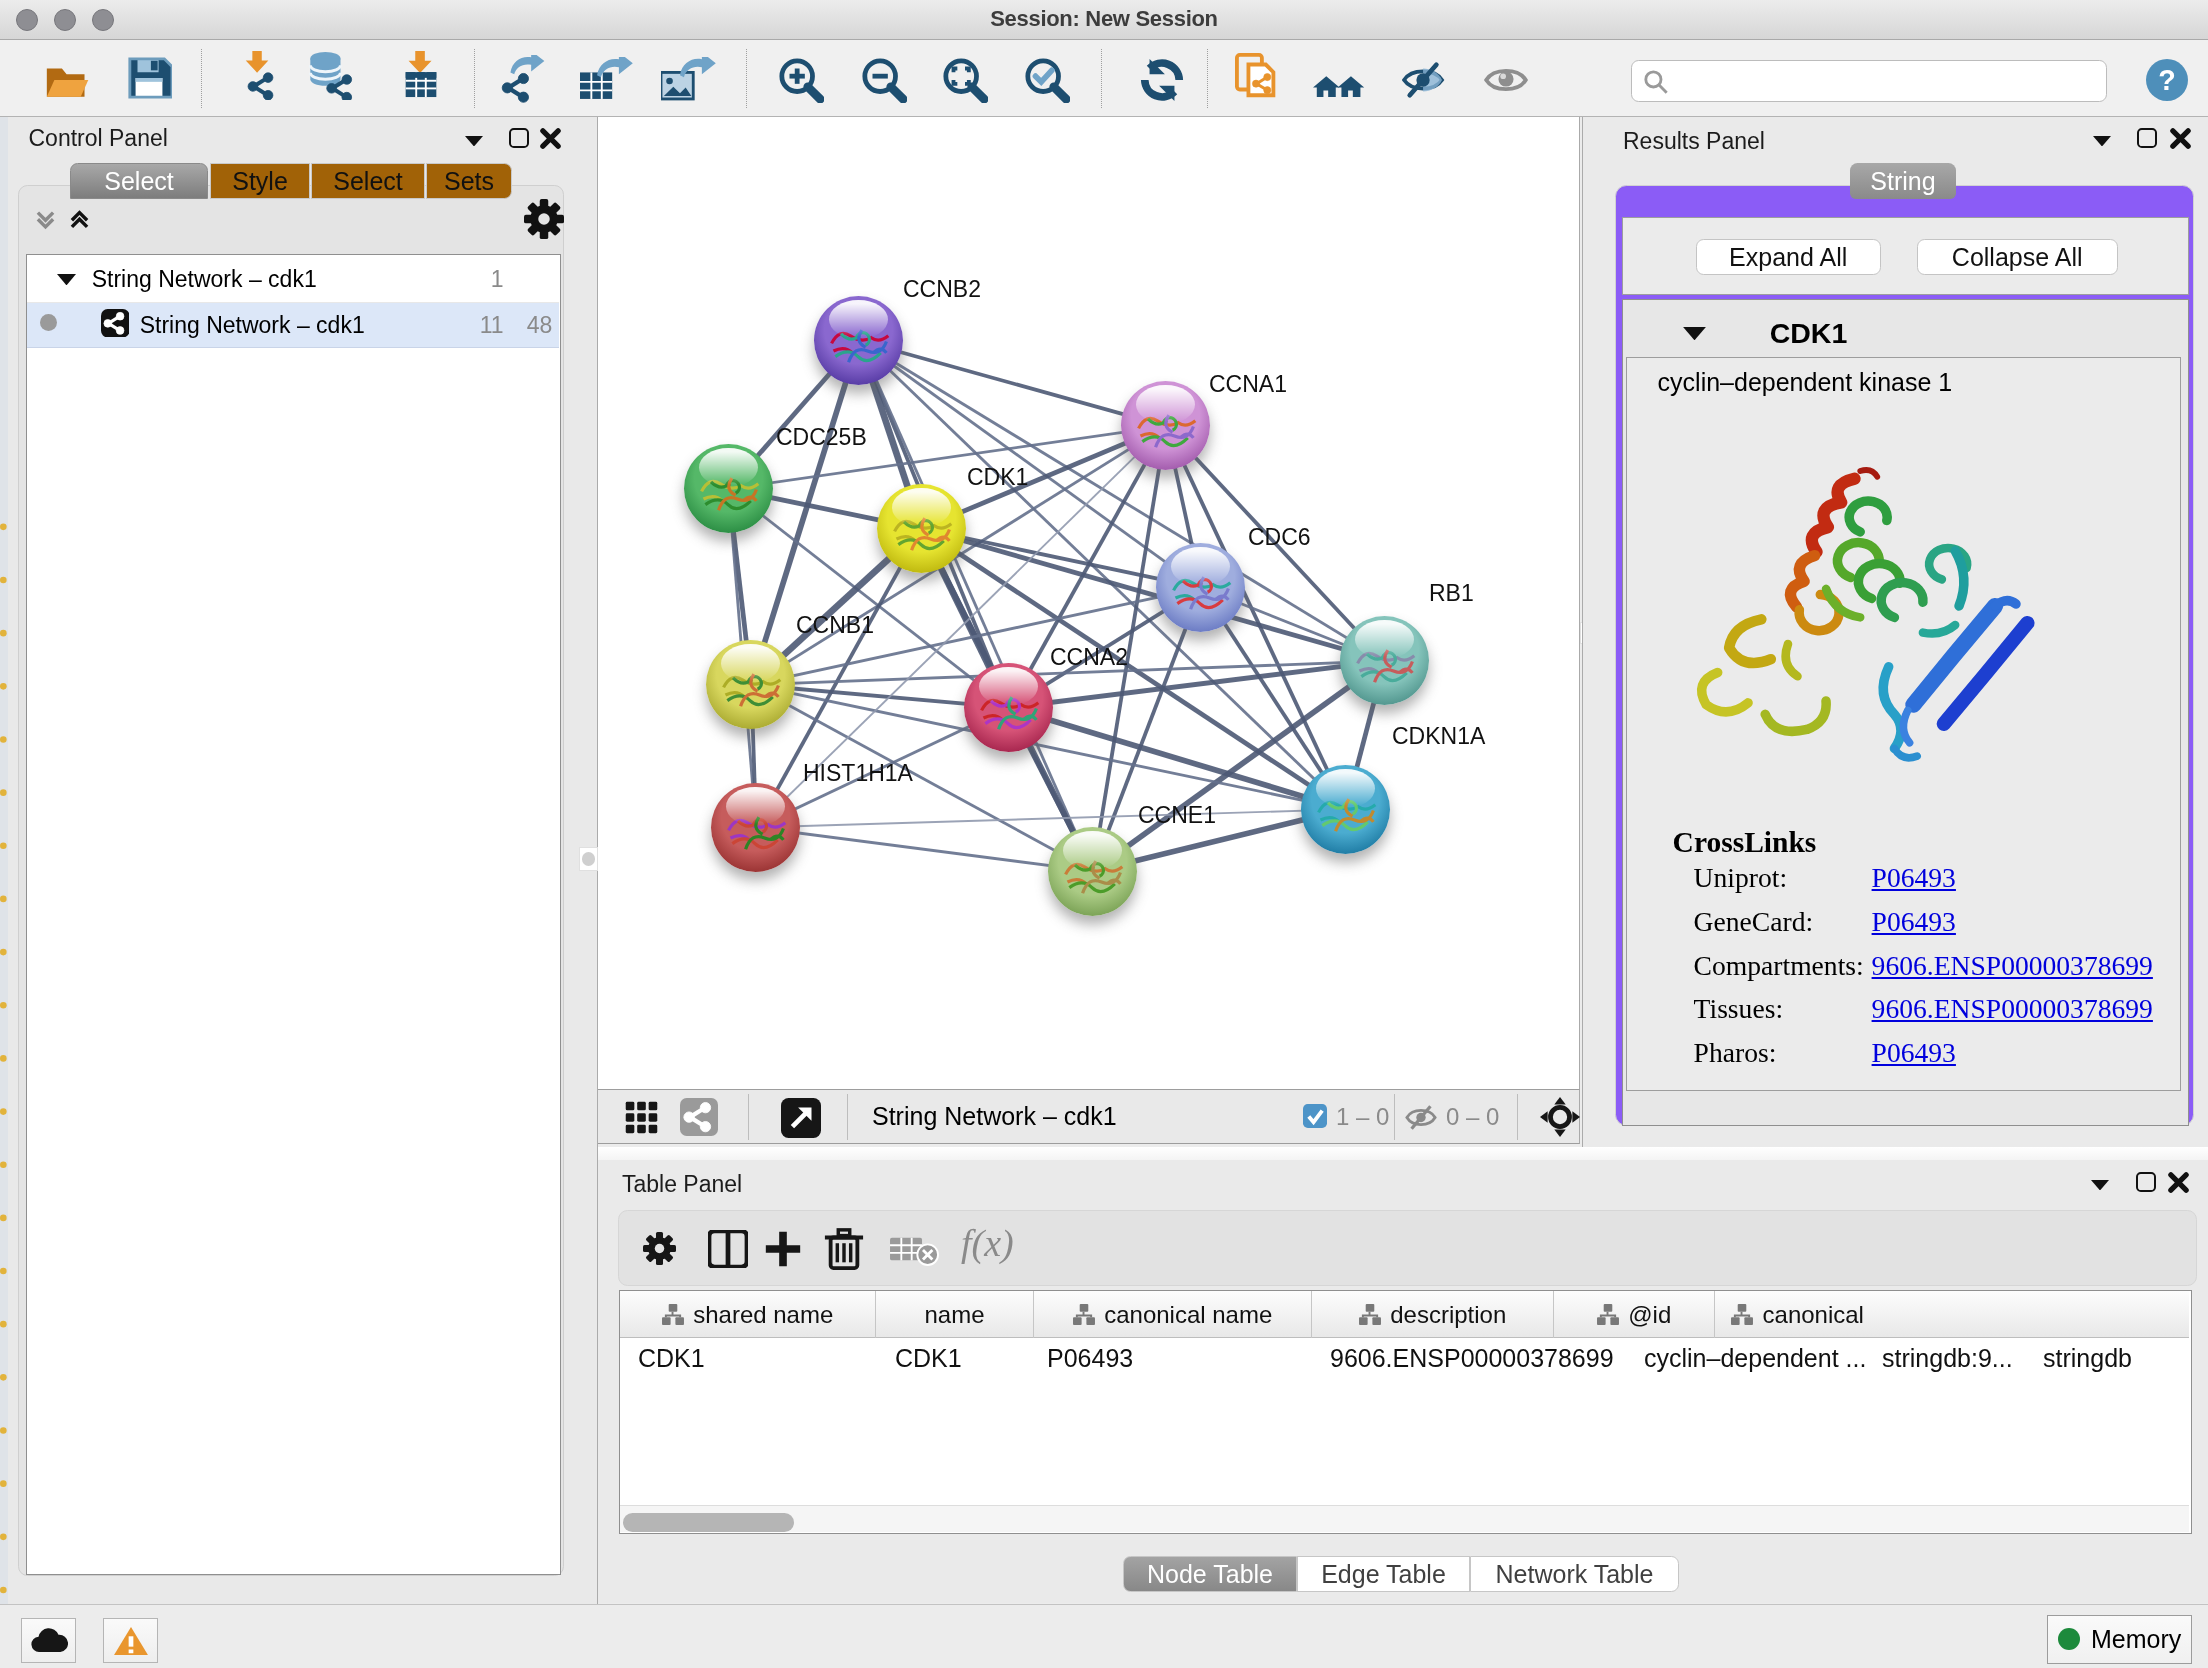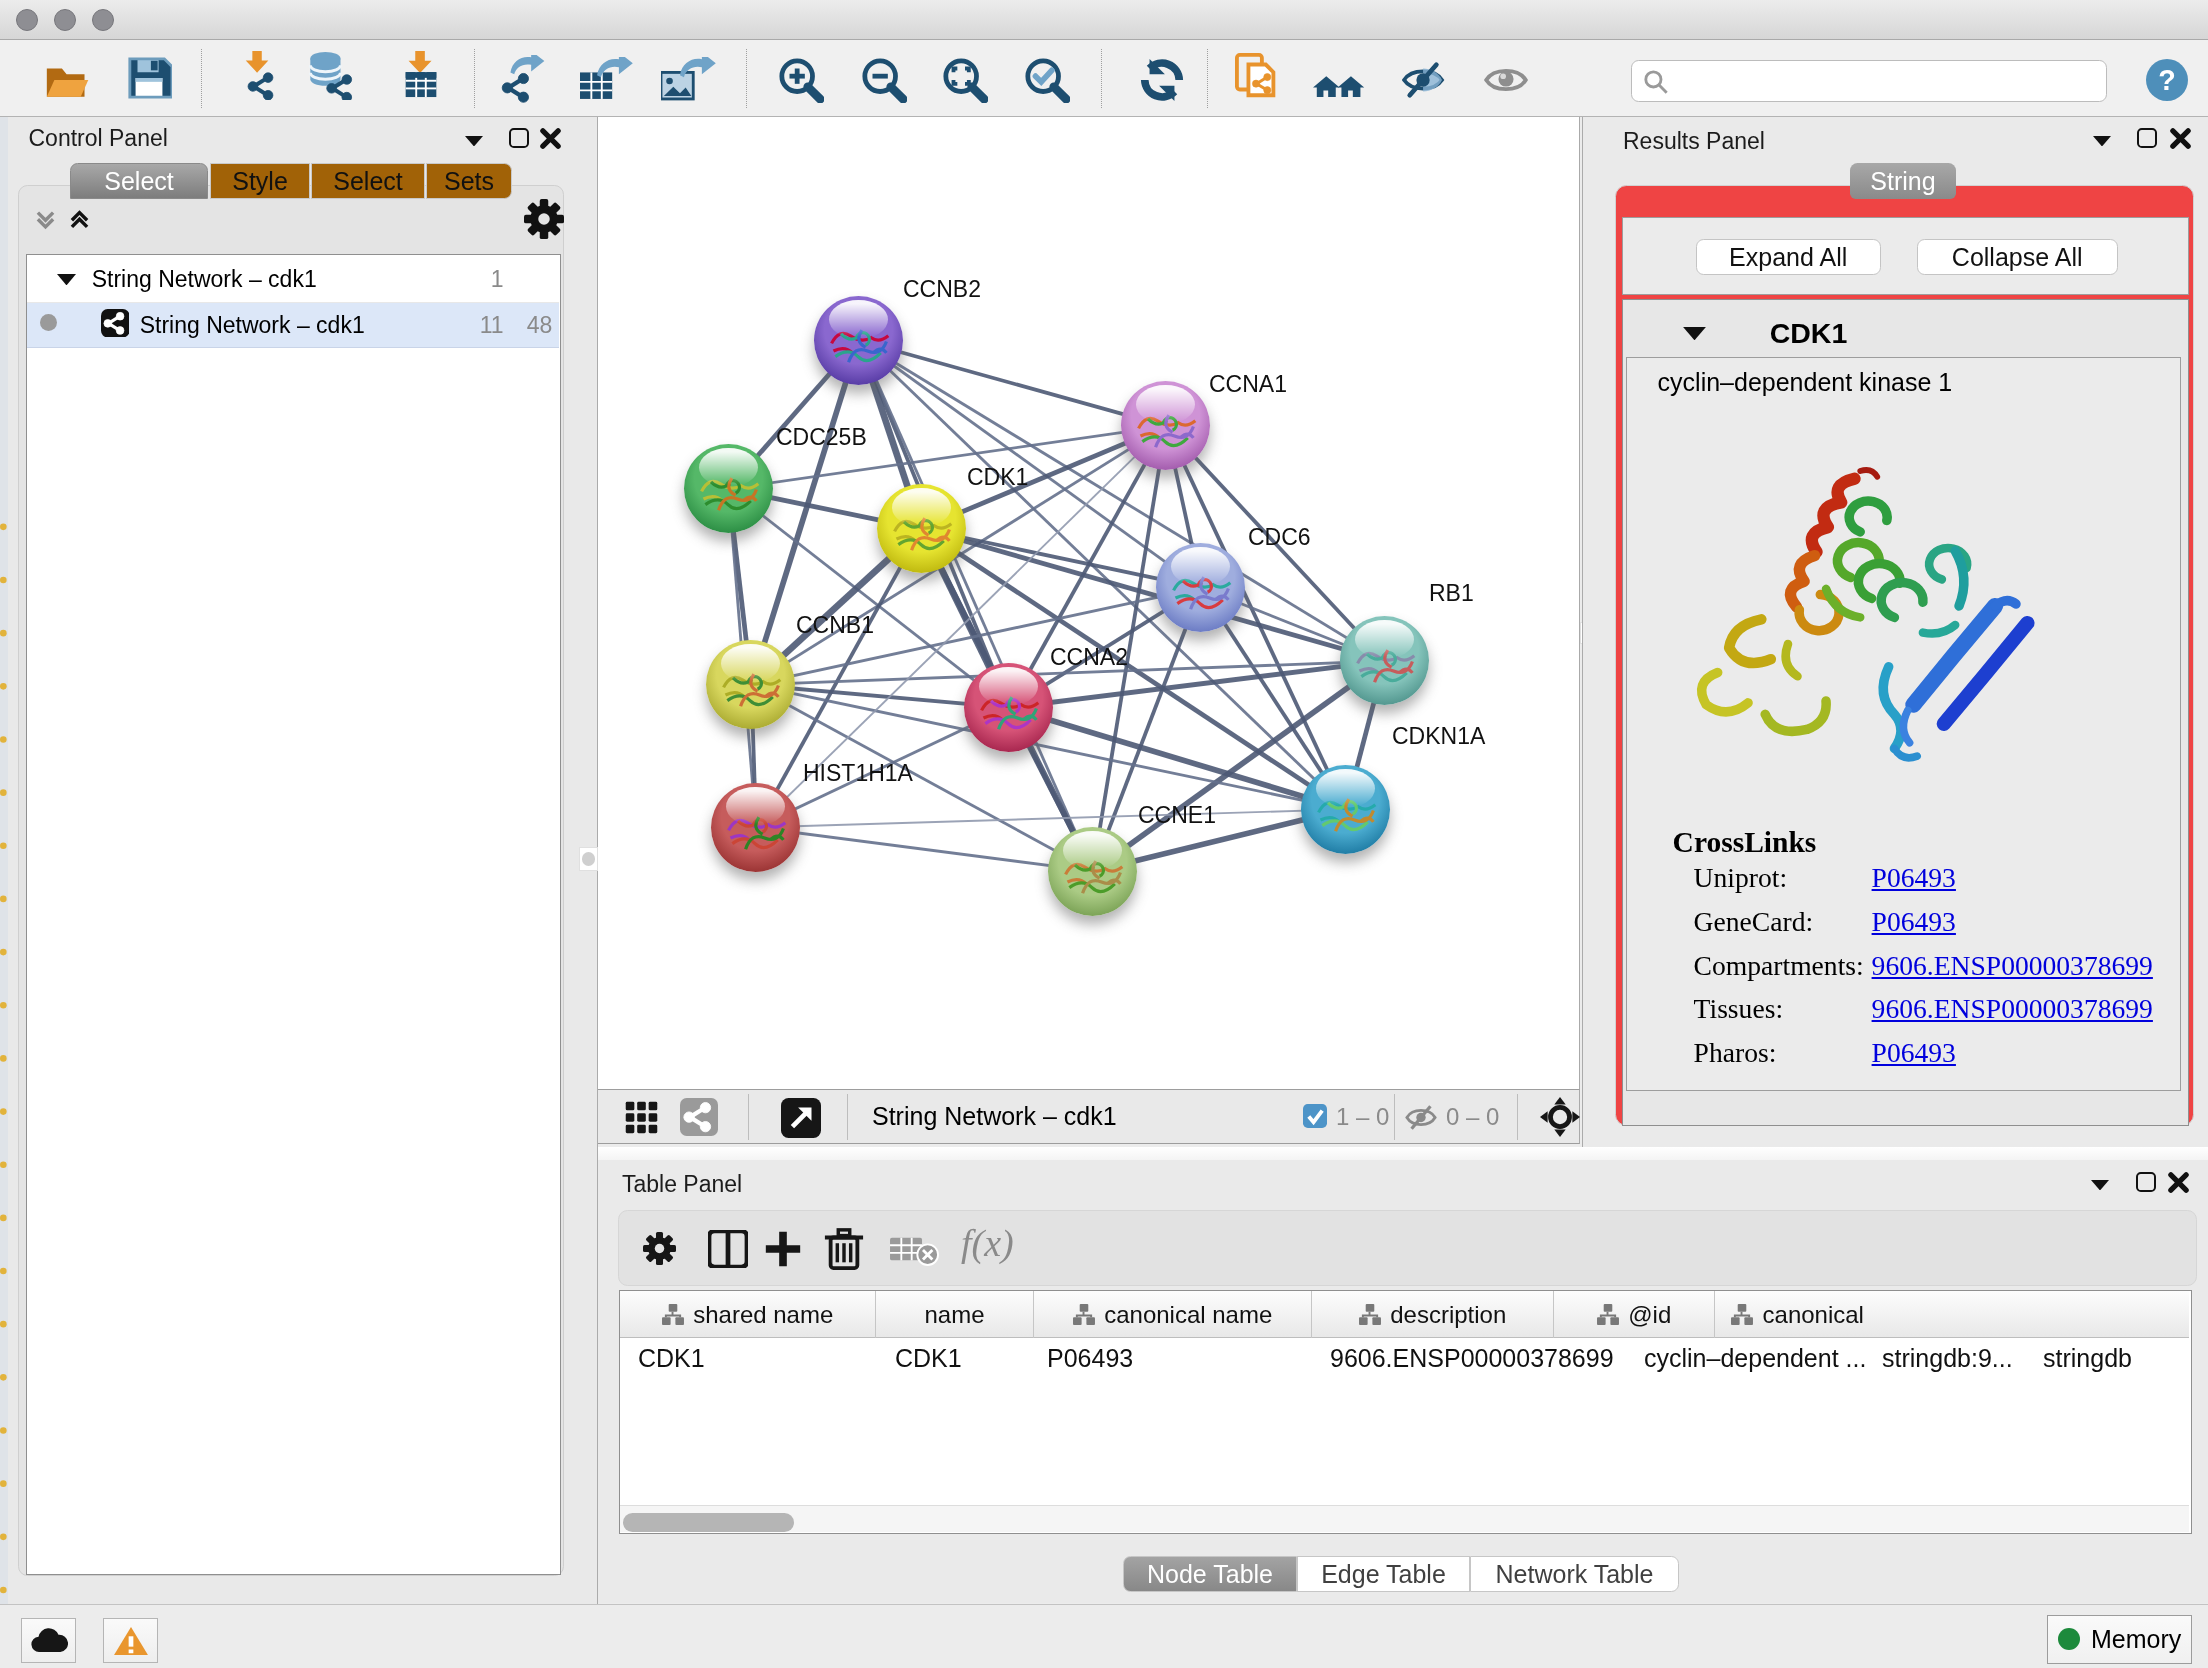--- a/index.html
+++ b/index.html
@@ -15,21 +15,21 @@
 .tabsel{background:linear-gradient(#a8a8a8,#7d7d7d);color:#fff;border:1px solid #8a8a8a}
 .ctrlpane{left:18px;top:185px;width:546px;height:1391px;background:#e4e4e4;border:1px solid #cfcfcf;border-radius:9.5px}
 .netlist{position:absolute;left:6.7px;top:68px;width:535px;height:1321px;background:#fff;border:1.9px solid #8f8f8f}
 .row1{position:absolute;left:0;top:0;width:532px;height:48px;border-bottom:1px solid #e8e8e8}
 .row2{position:absolute;left:0;top:48px;width:532px;height:45px;background:#dce7f8;border-bottom:1px solid #c9d4e8}
 .netview{left:598px;top:117px;width:982px;height:972px;background:#fff;border-right:1px solid #aaa}
 .netbar{left:598px;top:1089px;width:982px;height:55px;background:#e9e9e9;border-top:1.9px solid #9d9d9d;border-bottom:1.9px solid #9d9d9d;border-right:1px solid #aaa}
 .bsep{position:absolute;top:3.8px;height:46px;width:0;border-left:1px solid #bdbdbd}
 .nlabel{position:absolute;font-size:23px;color:#111;white-space:nowrap}
 .results{left:1582px;top:117px;width:627px;height:1030px;background:#eaeaea;border-left:1px solid #ababab}
-.rcontainer{position:absolute;left:32px;top:68px;width:579px;height:941px;background:#ef4444;border:1px solid #d2d2d2;border-radius:11.4px}
+.rcontainer{position:absolute;left:32px;top:68px;width:579px;height:941px;background:#8b5cf6;border:1px solid #d2d2d2;border-radius:11.4px}
 .rsub1{position:absolute;left:5.7px;top:31px;width:567px;height:78px;background:#ebebeb;border:1.9px solid #9d9d9d}
 .btn{position:absolute;background:#fff;border:1px solid #c4c4c4;border-radius:7.6px;display:flex;align-items:center;justify-content:center;font-size:25px;color:#111}
 .rsub2{position:absolute;left:5.7px;top:113px;width:567px;height:827px;background:#e7e7e7;border:1.9px solid #8f8f8f}
 .rcontent{position:absolute;left:2.9px;top:57px;width:555px;height:734px;background:#ebebeb;border:1.9px solid #9d9d9d}
 .serif{font-family:"Liberation Serif",serif}
 .link{color:#0000dd;text-decoration:underline;font-family:"Liberation Serif",serif}
 .strip{left:598px;top:1147px;width:1610px;height:13.3px;background:linear-gradient(#ffffff,#f4f4f4)}
 .tablepanel{left:598px;top:1160px;width:1610px;height:443px;background:#eaeaea}
 .ttoolbar{position:absolute;left:20px;top:50px;width:1579px;height:76px;background:#e2e2e2;border:1px solid #d6d6d6;border-radius:9.5px}
 .tbl{position:absolute;left:21px;top:130px;width:1573px;height:244px;background:#fff;border:1.9px solid #8f8f8f}
@@ -67,20 +67,21 @@
       <circle cx="3.5" cy="1326" r="3.5" fill="#e2b33c"></circle>
       <circle cx="3.5" cy="1382" r="3.5" fill="#e2b33c"></circle>
       <circle cx="3.5" cy="1438" r="3.5" fill="#e2b33c"></circle>
       <circle cx="3.5" cy="1494" r="3.5" fill="#e2b33c"></circle>
       <circle cx="3.5" cy="1550" r="3.5" fill="#e2b33c"></circle>
     </svg></div>
 <div class="abs titlebar">
     <div class="tl" style="left:16px"></div>
     <div class="tl" style="left:54px"></div>
     <div class="tl" style="left:92px"></div>
+    <div class="title">Session: New Session</div>
   </div>
 <div class="abs toolbar"></div>
 <div class="icon" style="left:44px;top:55px"><svg width="49" height="46" viewBox="0 0 52 48" style="">
       <path d="M3 14 h16 l5 6 h19 v24 H3 z" fill="#b26a12"></path>
       <path d="M3 44 l8-18 h36 l-8 18 z" fill="#efa33f"></path>
     </svg></div>
 <div class="icon" style="left:126px;top:55px"><svg width="46" height="46" viewBox="0 0 48 48" style="">
       <path d="M4 4 h36 l8 8 v32 H4 z" fill="#1d4e70"></path>
       <rect x="12" y="4" width="22" height="14" fill="#9fc3dc"></rect>
       <rect x="26" y="6" width="7" height="10" fill="#1d4e70"></rect>

